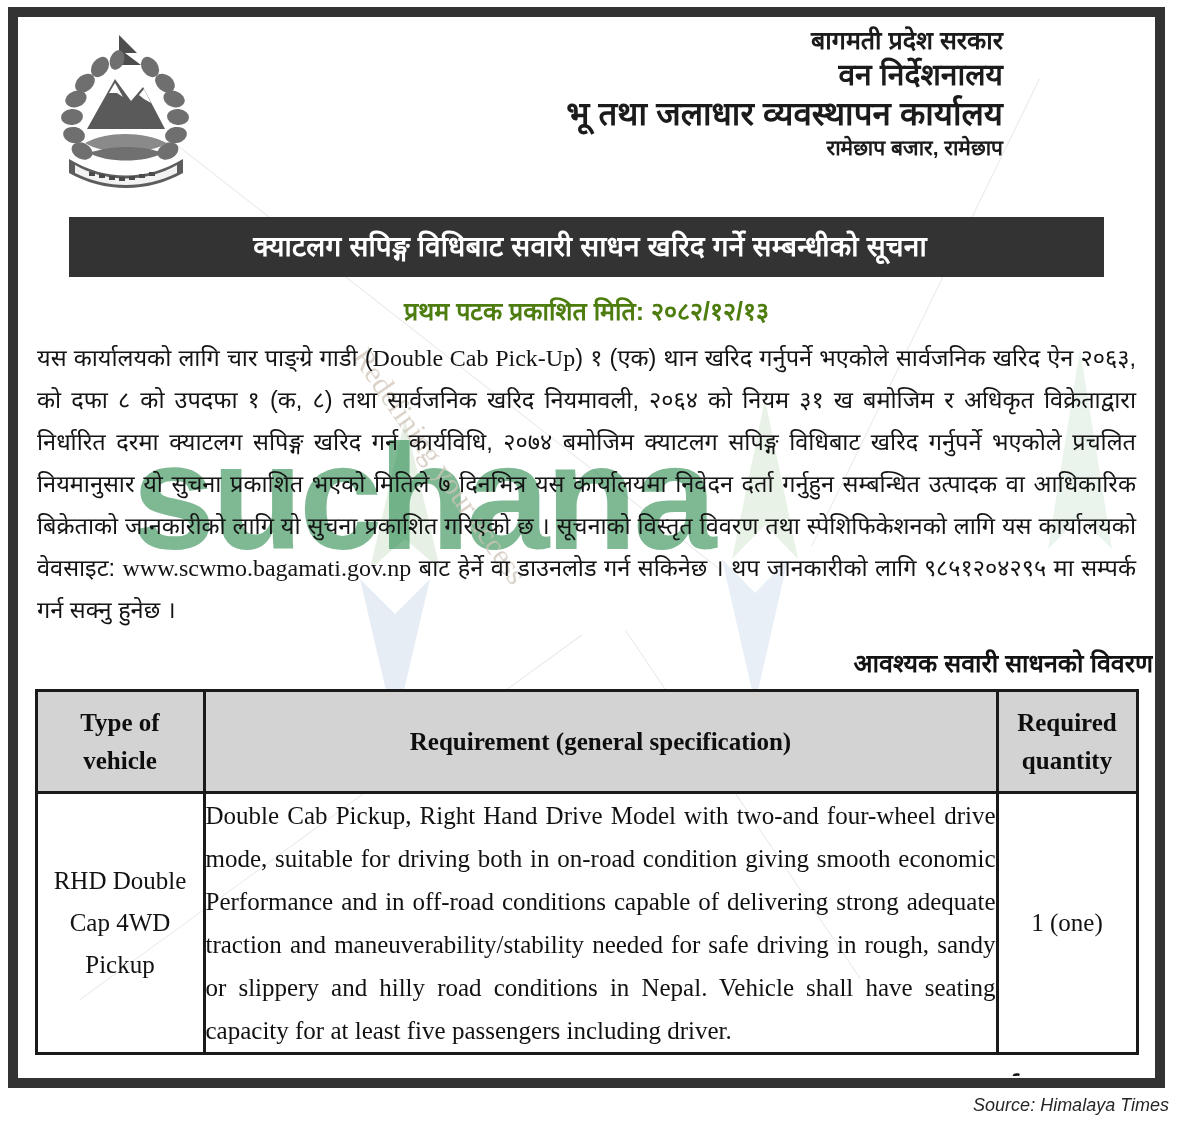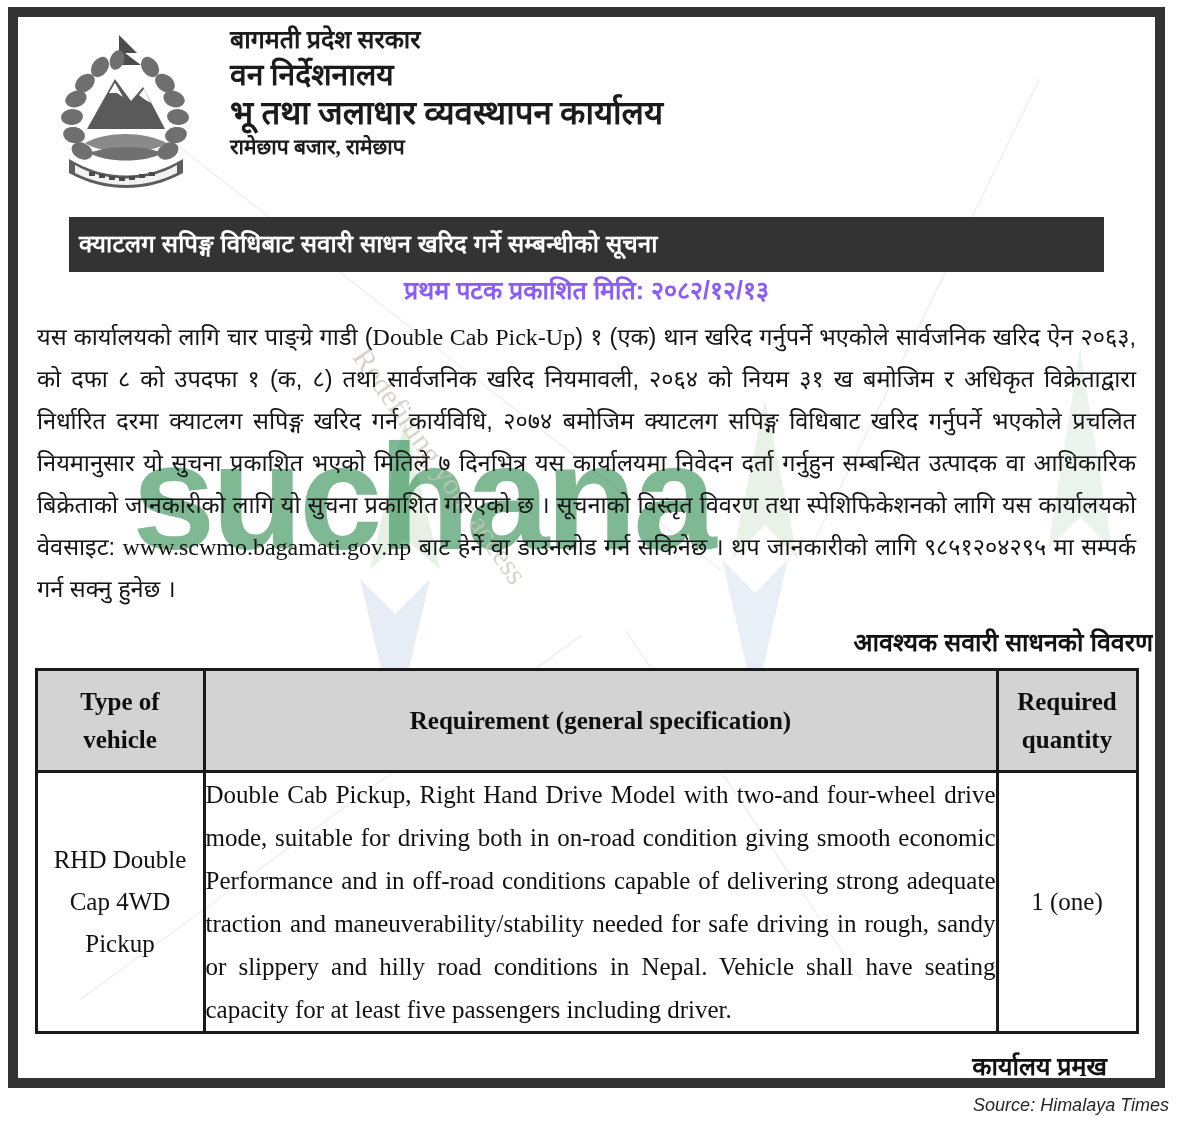--- a/index.html
+++ b/index.html
@@ -72,49 +72,51 @@
   }
   .emblem{
     width:210px;
     flex:0 0 210px;
     display:flex;
     justify-content:center;
     padding-top:6px;
   }
   .header-text{
     flex:1 1 auto;
-    text-align:left;
+    text-align:right;
     padding-right:150px;
-    font-family:Liberation Serif, serif;
+    font-family:Liberation Sans, sans-serif;
     color:#1b1b1b;
   }
   .h-line1{font-size:25px;font-weight:bold;line-height:1.22;}
   .h-line2{font-size:25px;font-weight:bold;line-height:1.22;}
   .h-line3{font-size:30px;font-weight:bold;line-height:1.25;}
   .h-line4{font-size:33px;font-weight:bold;line-height:1.25;}
   .h-line5{font-size:21px;font-weight:bold;line-height:1.3;}
 
   
   .title-bar{
     margin:12px 49px 0 49px;
     background:#333333;
     color:#ffffff;
+    text-align:center;
     padding:9px 3px 13px 10px;
     font-family:"Liberation Sans", sans-serif;
     font-weight:bold;
-    font-size:24px;
+    font-size:28px;
     letter-spacing:.2px;
   }
 
   .pub-date{
     text-align:center;
-    font-family:"Liberation Sans", sans-serif;
-    font-weight:bold;
-    font-size:25px;
-    color:#8b5cf6;
+    margin-top:16px;
+    font-family:"Liberation Sans", sans-serif;
+    font-weight:bold;
+    font-size:25px;
+    color:#4d7c0f;
   }
 
   
   .body-para{
     margin:10px 17px 0 17px;
     font-family:"Liberation Sans", sans-serif;
     font-size:23.5px;
     line-height:42px;
     text-align:justify;
     text-align-last:left;

